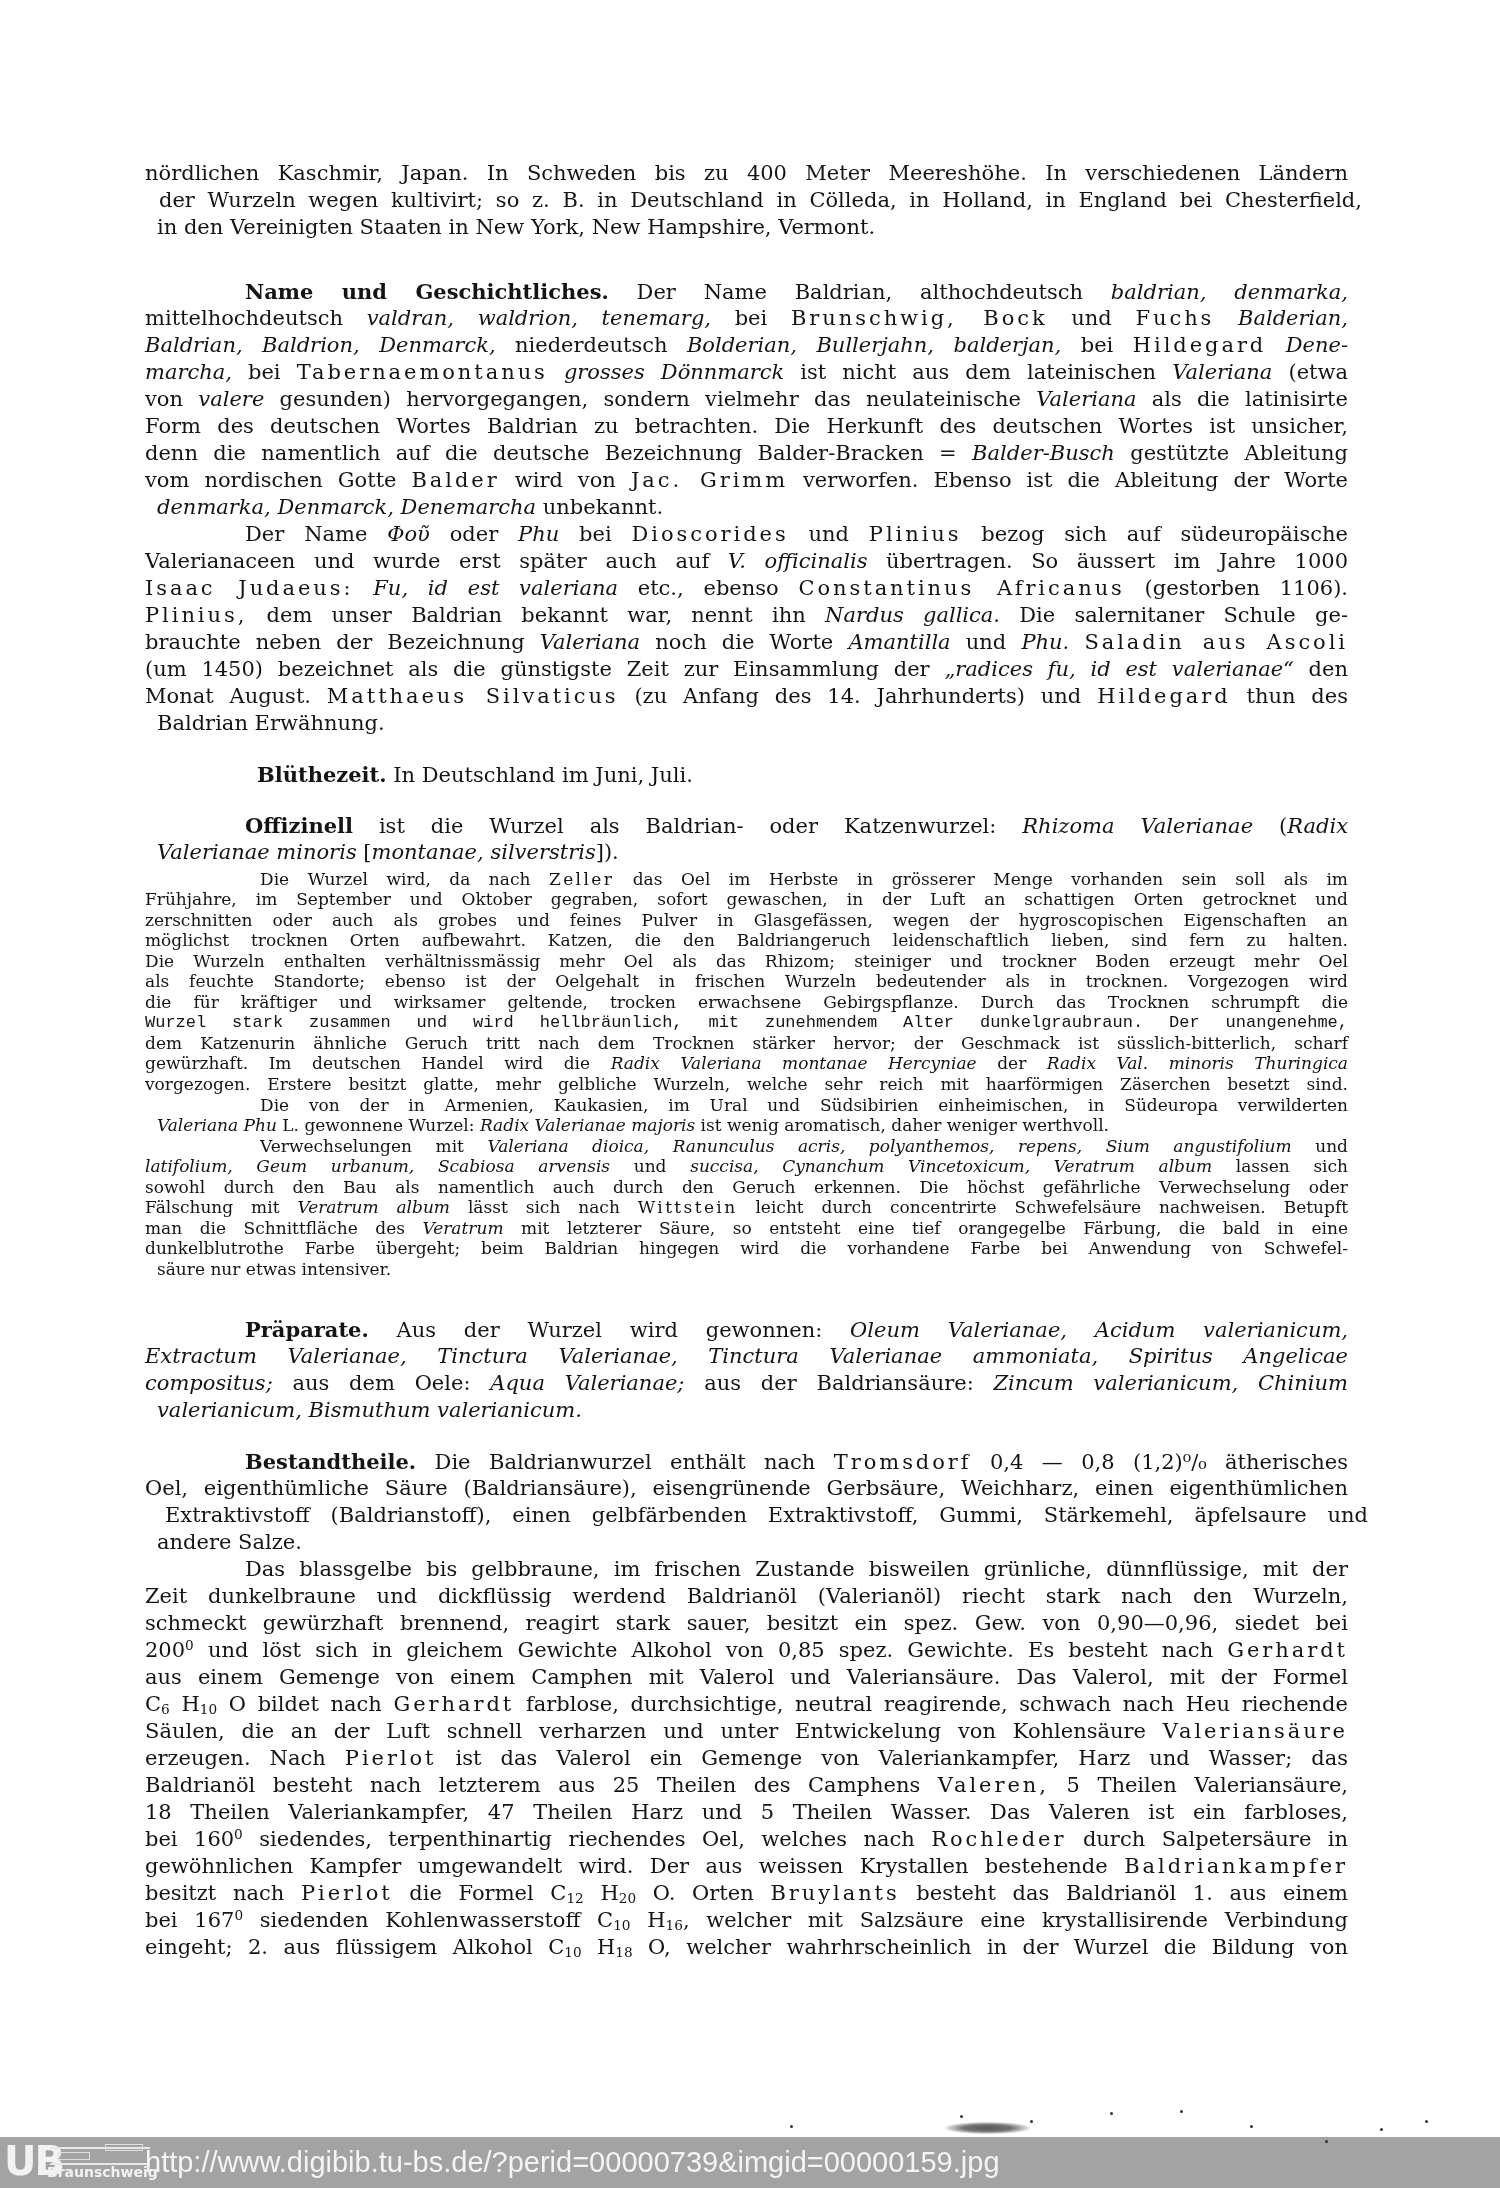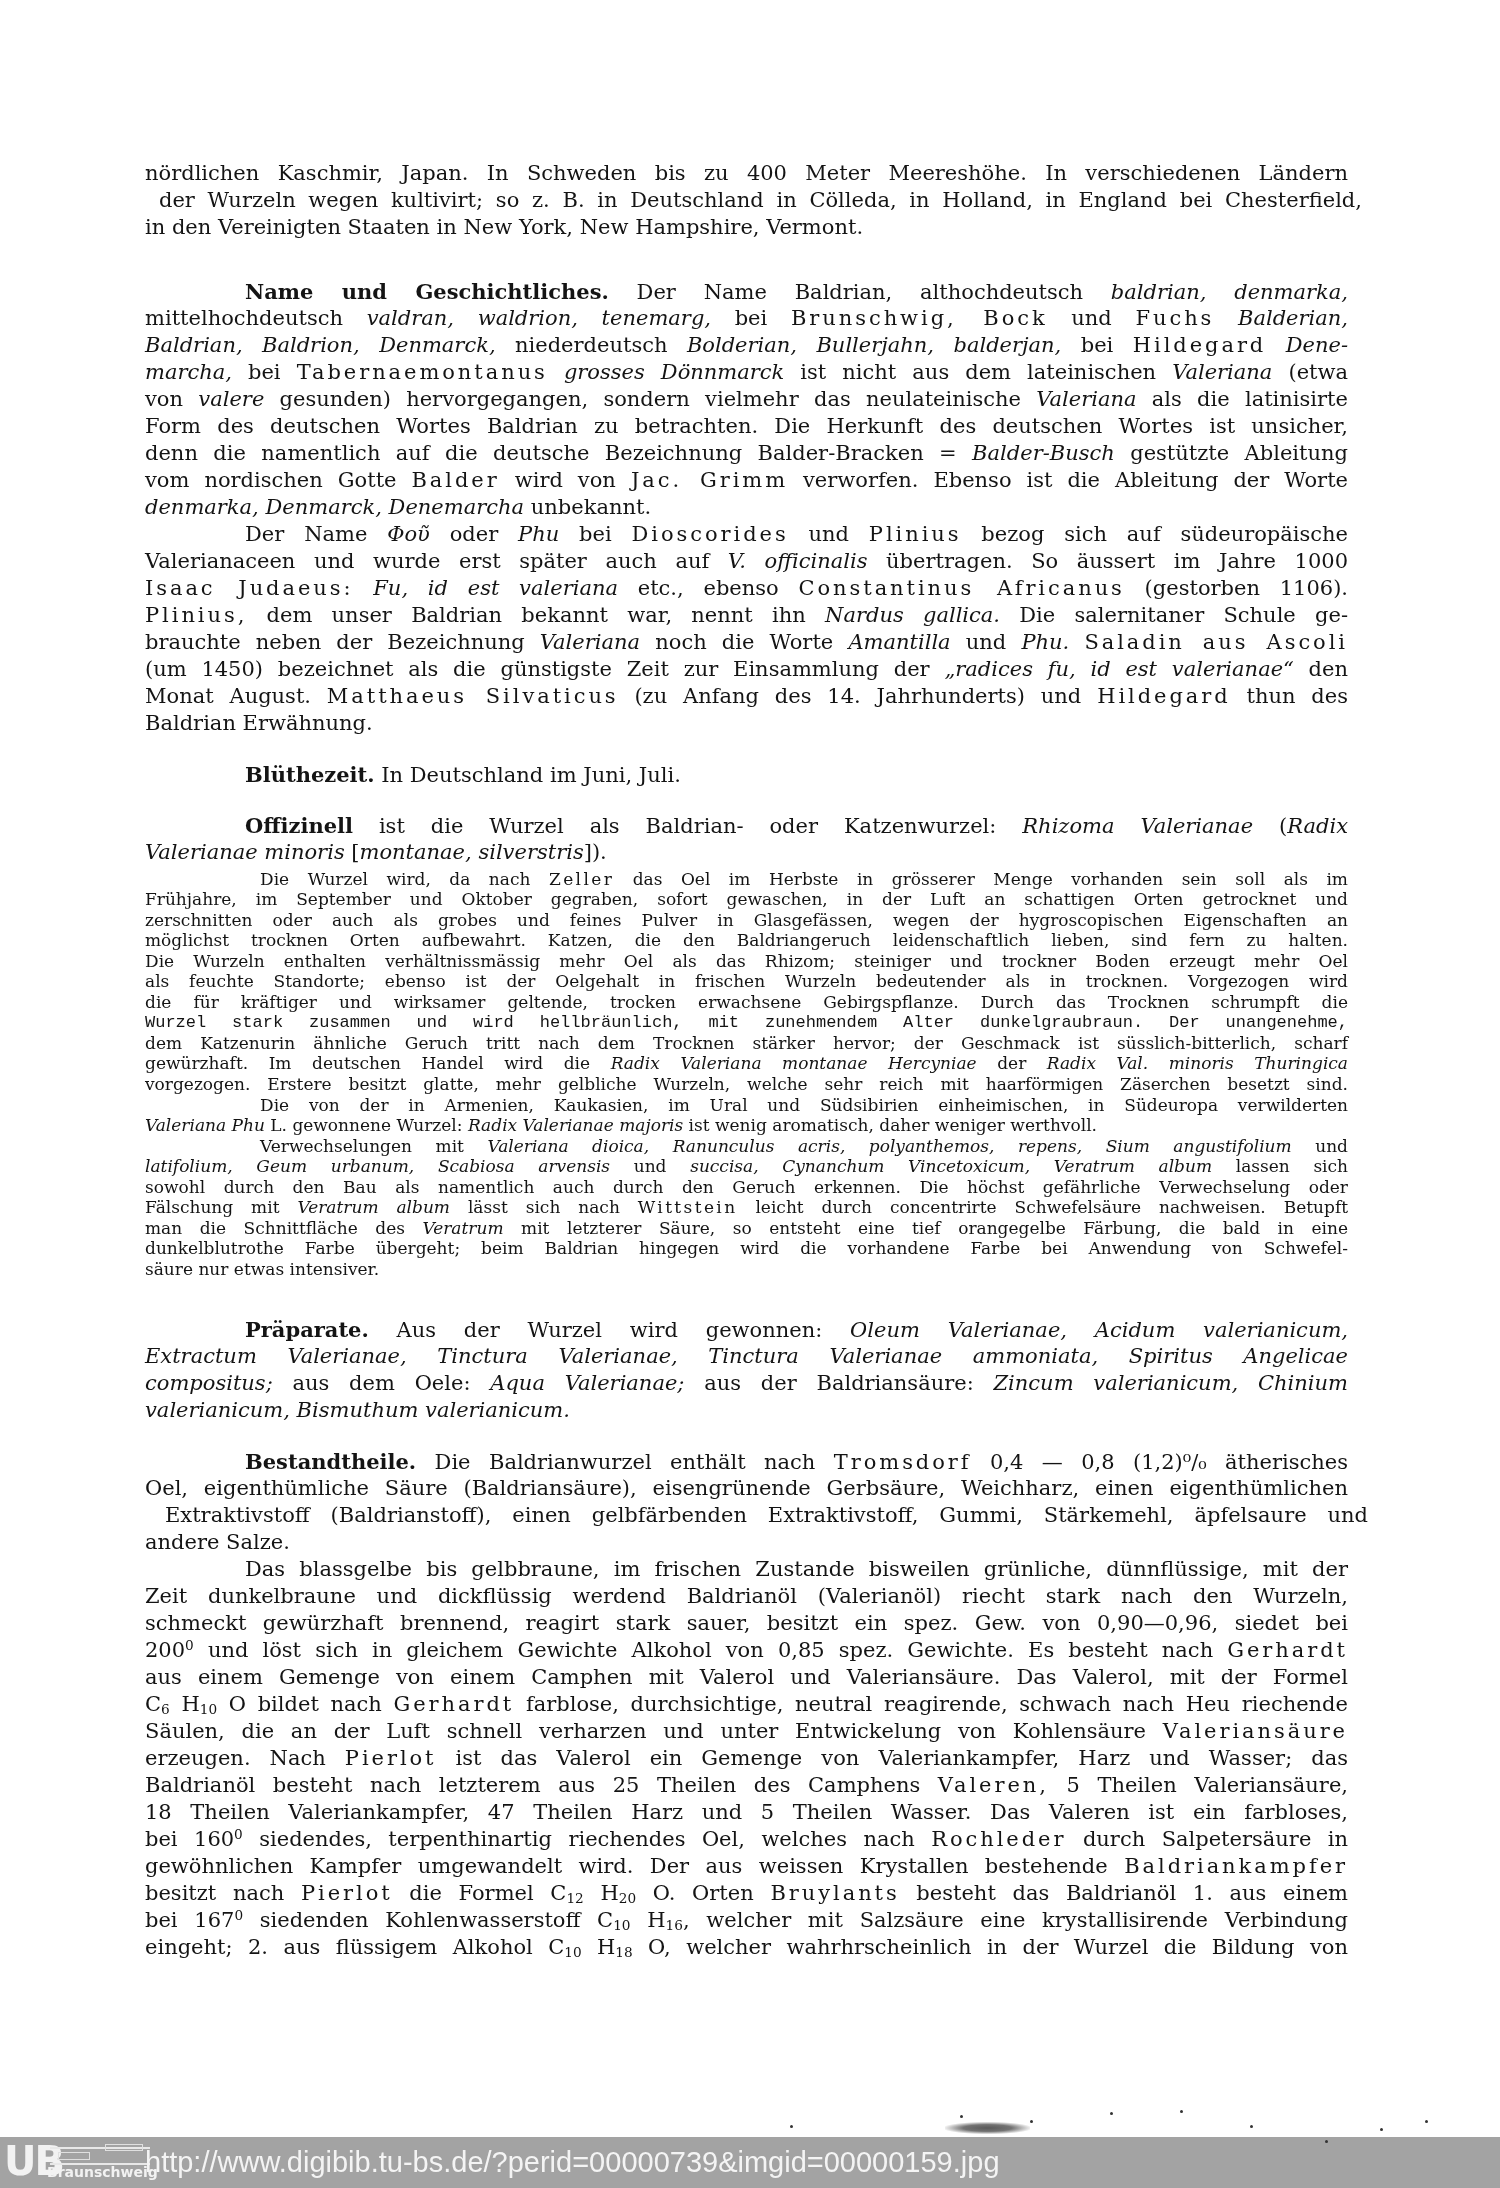--- a/index.html
+++ b/index.html
@@ -1,21 +1,21 @@
 <!DOCTYPE html>
 <html><head>
 <meta charset="utf-8">
 <style>
   html, body { margin:0; padding:0; background:#ffffff; }
   body { width:1500px; height:2188px; position:relative; overflow:hidden;
          font-family:"DejaVu Serif", "Liberation Serif", serif; color:#141414; }
   #page { position:absolute; left:0; top:0; width:1500px; height:2188px; }
   .line { position:absolute; left:145px; width:1203px; white-space:nowrap;
           text-align:justify; text-align-last:justify; }
-  .line.last { text-align-last:left; }
+  .line.last { text-align-last:left;margin-left:12px; }
   .main { font-size:21px; line-height:25px; height:25px; }
   .small { font-size:17px; line-height:19px; height:19px; }
   .line .i { font-style:italic; }
   .line .b { font-weight:bold; }
   .line .sp { letter-spacing:0.14em; }
   .line sub { font-size:0.65em; vertical-align:-0.25em; line-height:0; }
   .line sup { font-size:0.65em; vertical-align:0.55em; line-height:0; }
   .ind-h { padding-left:100px; width:1103px; }
   .ind-p { padding-left:100px; width:1103px; }
   .ind-s { padding-left:115px; width:1088px; }

